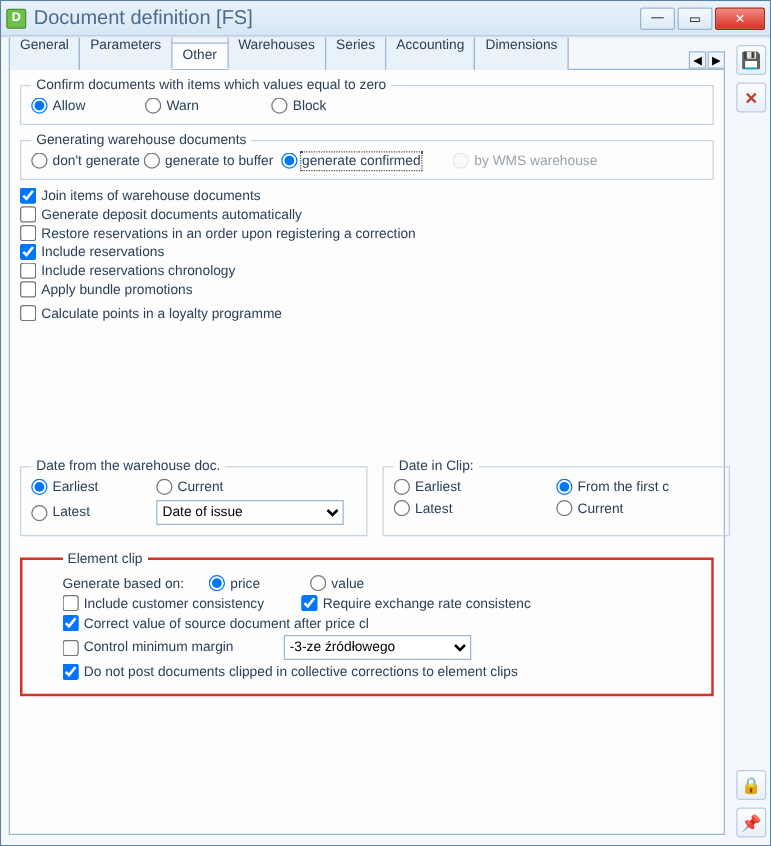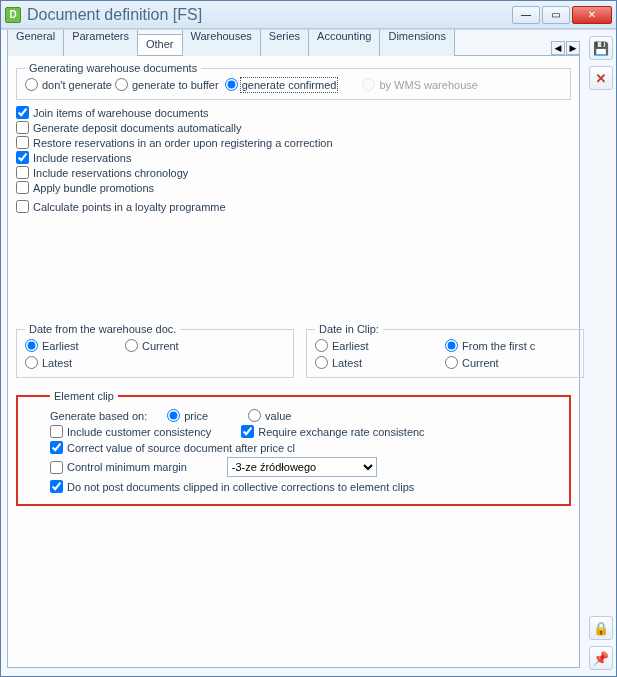--- a/index.html
+++ b/index.html
@@ -217,20 +217,37 @@
         <div class="tab">Accounting</div>
         <div class="tab">Dimensions</div>
         <div class="tabnav">
           <div class="nbtn">◀</div>
           <div class="nbtn">▶</div>
         </div>
       </div>
 
       <div class="tabcontent">
 
+        <fieldset>
+          <legend>Confirm documents with items which values equal to zero</legend>
+          <div class="row">
+            <label class="radio">
+              <input type="radio" name="cz" checked="" style="">
+              <span>Allow</span>
+            </label>
+            <label class="radio" style="margin-left:30px;">
+              <input type="radio" name="cz" style="">
+              <span>Warn</span>
+            </label>
+            <label class="radio" style="margin-left:40px;">
+              <input type="radio" name="cz" style="">
+              <span>Block</span>
+            </label>
+          </div>
+        </fieldset>
 
         <fieldset>
           <legend>Generating warehouse documents</legend>
           <div class="row">
             <label class="radio">
               <input type="radio" name="gw" style="">
               <span>don't generate</span>
             </label>
             <label class="radio" style="margin-left:-15px;">
               <input type="radio" name="gw" style="">
@@ -287,20 +304,23 @@
                   <span>Earliest</span>
                 </label>
               <label class="radio">
                   <input type="radio" name="dw" style="">
                   <span>Current</span>
                 </label>
               <label class="radio">
                   <input type="radio" name="dw" style="">
                   <span>Latest</span>
                 </label>
+              <select>
+                <option>Date of issue</option>
+              </select>
             </div>
           </fieldset>
 
           <fieldset>
             <legend>Date in Clip:</legend>
             <div class="grid2b">
               <label class="radio">
                   <input type="radio" name="dc" style="">
                   <span>Earliest</span>
                 </label>

